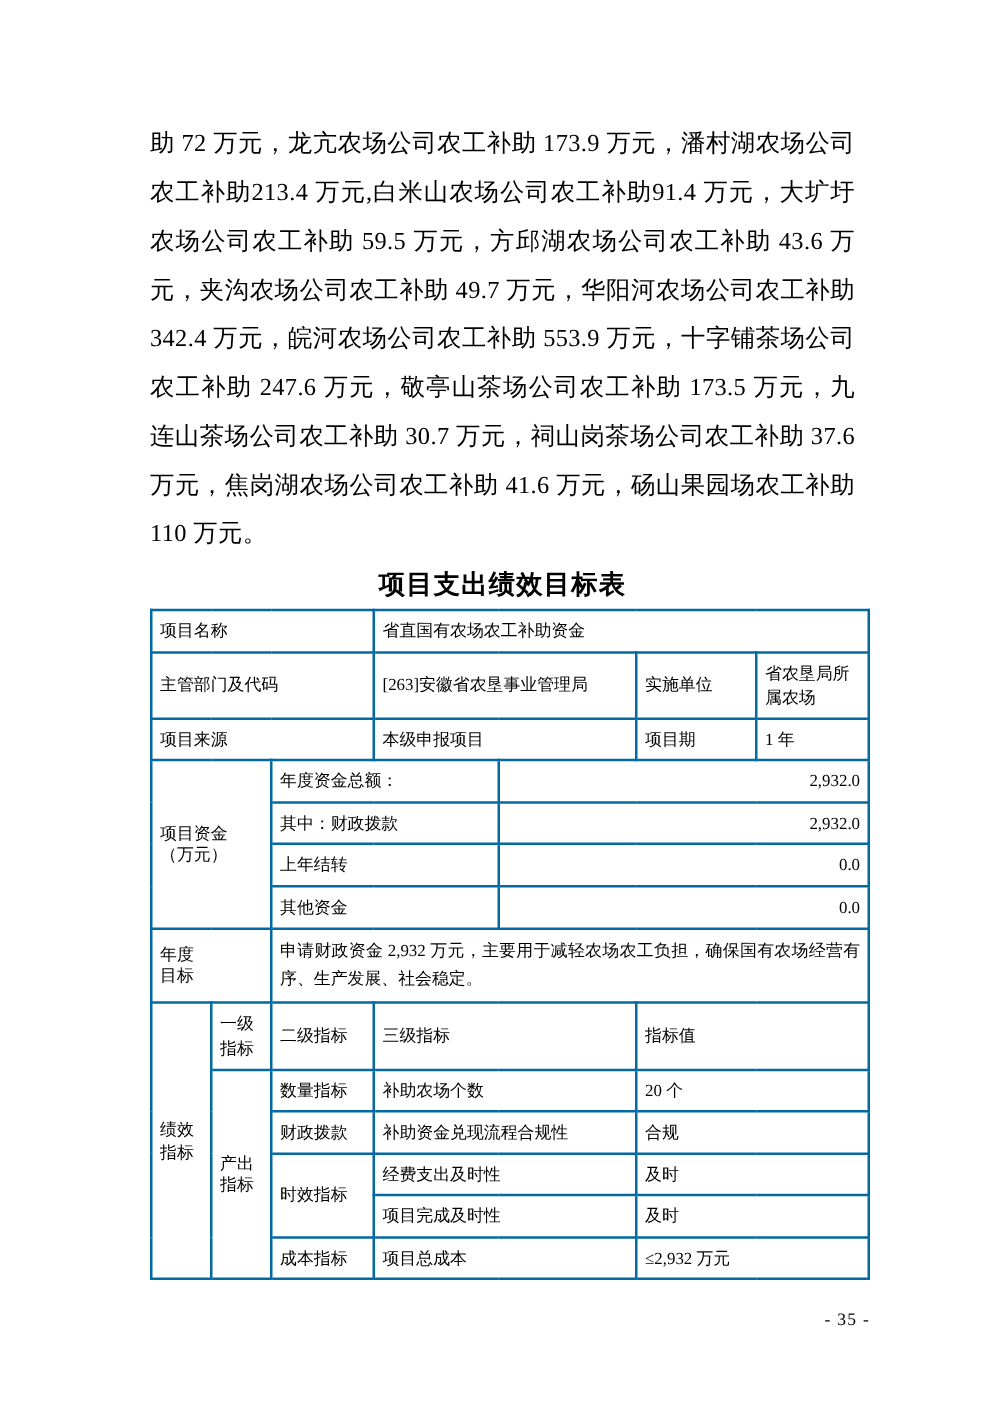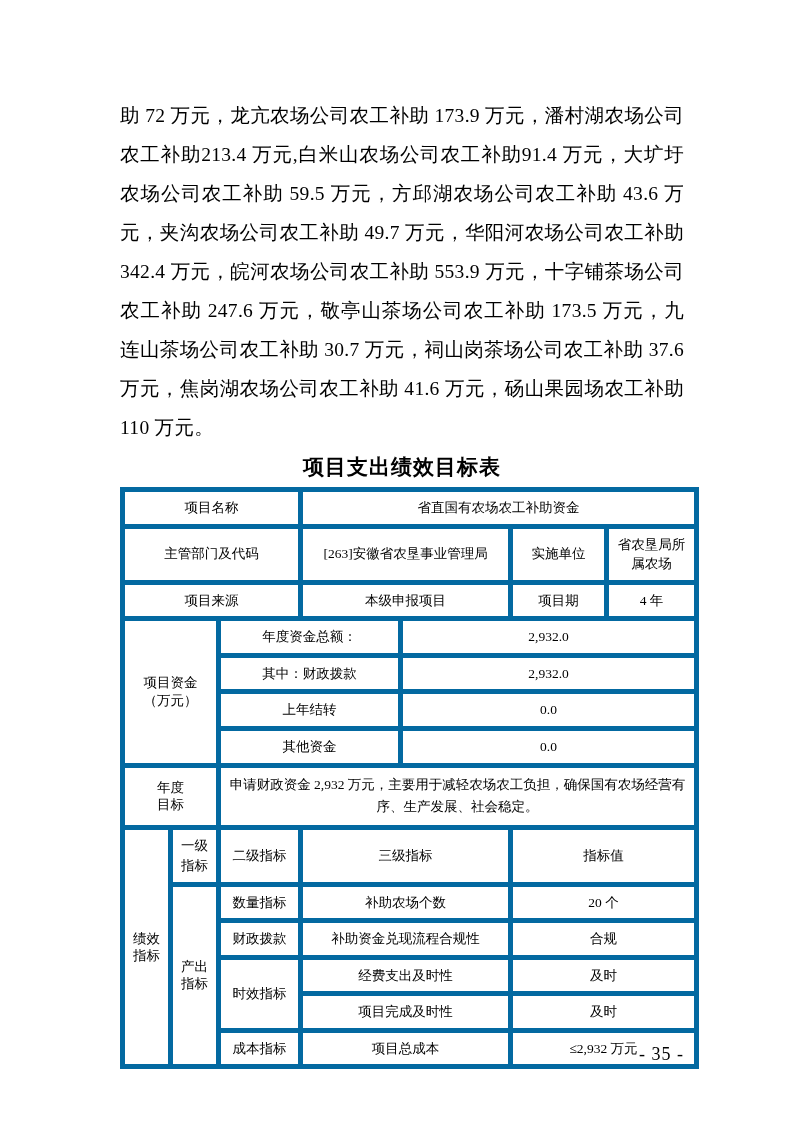--- a/index.html
+++ b/index.html
@@ -49,24 +49,23 @@
     margin-bottom: 8px;
   }
   table.perf {
     border-collapse: collapse;
     width: 100%;
     table-layout: fixed;
     font-size: 13.5px;
     line-height: 1.45;
   }
   table.perf td {
-    border: 5px solid #0369a1;
+    border: 2px solid #0369a1;
     padding: 6px 6px;
     vertical-align: middle;
-    text-align: center;
   }
   td.left {
     text-align: left;
     padding-left: 10px;
   }
   td.right {
     text-align: right;
     padding-right: 10px;
   }
   td.just {
@@ -74,23 +73,23 @@
     text-justify: inter-ideograph;
     padding: 6px 8px;
     line-height: 1.7;
   }
   .vert-label {
     letter-spacing: 0px;
     line-height: 1.3;
   }
   .pagenum {
     position: absolute;
-    right: 110px;
+    right: 98px;
     bottom: 58px;
-    font-size: 18px;
+    font-size: 14px;
     letter-spacing: 1px;
   }
 </style>
 </head>
 <body>
 
 <div class="page">
 
   <div class="body-text">
     <p>助 72 万元，龙亢农场公司农工补助 173.9 万元，潘村湖农场公司农工补助213.4 万元,白米山农场公司农工补助91.4 万元，大圹圩农场公司农工补助 59.5 万元，方邱湖农场公司农工补助 43.6 万元，夹沟农场公司农工补助 49.7 万元，华阳河农场公司农工补助 342.4 万元，皖河农场公司农工补助 553.9 万元，十字铺茶场公司农工补助 247.6 万元，敬亭山茶场公司农工补助 173.5 万元，九连山茶场公司农工补助 30.7 万元，祠山岗茶场公司农工补助 37.6 万元，焦岗湖农场公司农工补助 41.6 万元，砀山果园场农工补助 110 万元。</p>
@@ -116,21 +115,21 @@
       <tr>
         <td colspan="3">主管部门及代码</td>
         <td colspan="2">[263]安徽省农垦事业管理局</td>
         <td>实施单位</td>
         <td>省农垦局所属农场</td>
       </tr>
       <tr>
         <td colspan="3">项目来源</td>
         <td colspan="2">本级申报项目</td>
         <td>项目期</td>
-        <td>4 年</td>
+        <td>1 年</td>
       </tr>
 
       <tr>
         <td colspan="2" rowspan="4" class="vert-label">
           <div>项目资金</div>
           <div>（万元）</div>
         </td>
         <td colspan="2" class="left">年度资金总额：</td>
         <td colspan="3" class="right">2,932.0</td>
       </tr>

